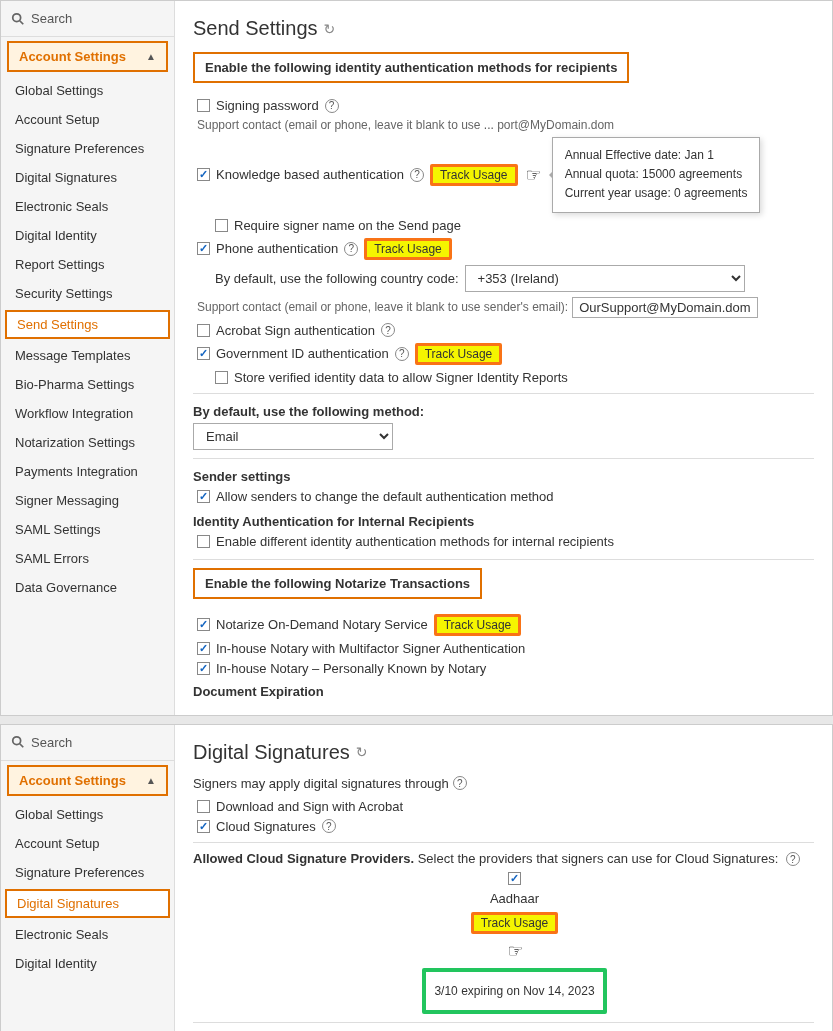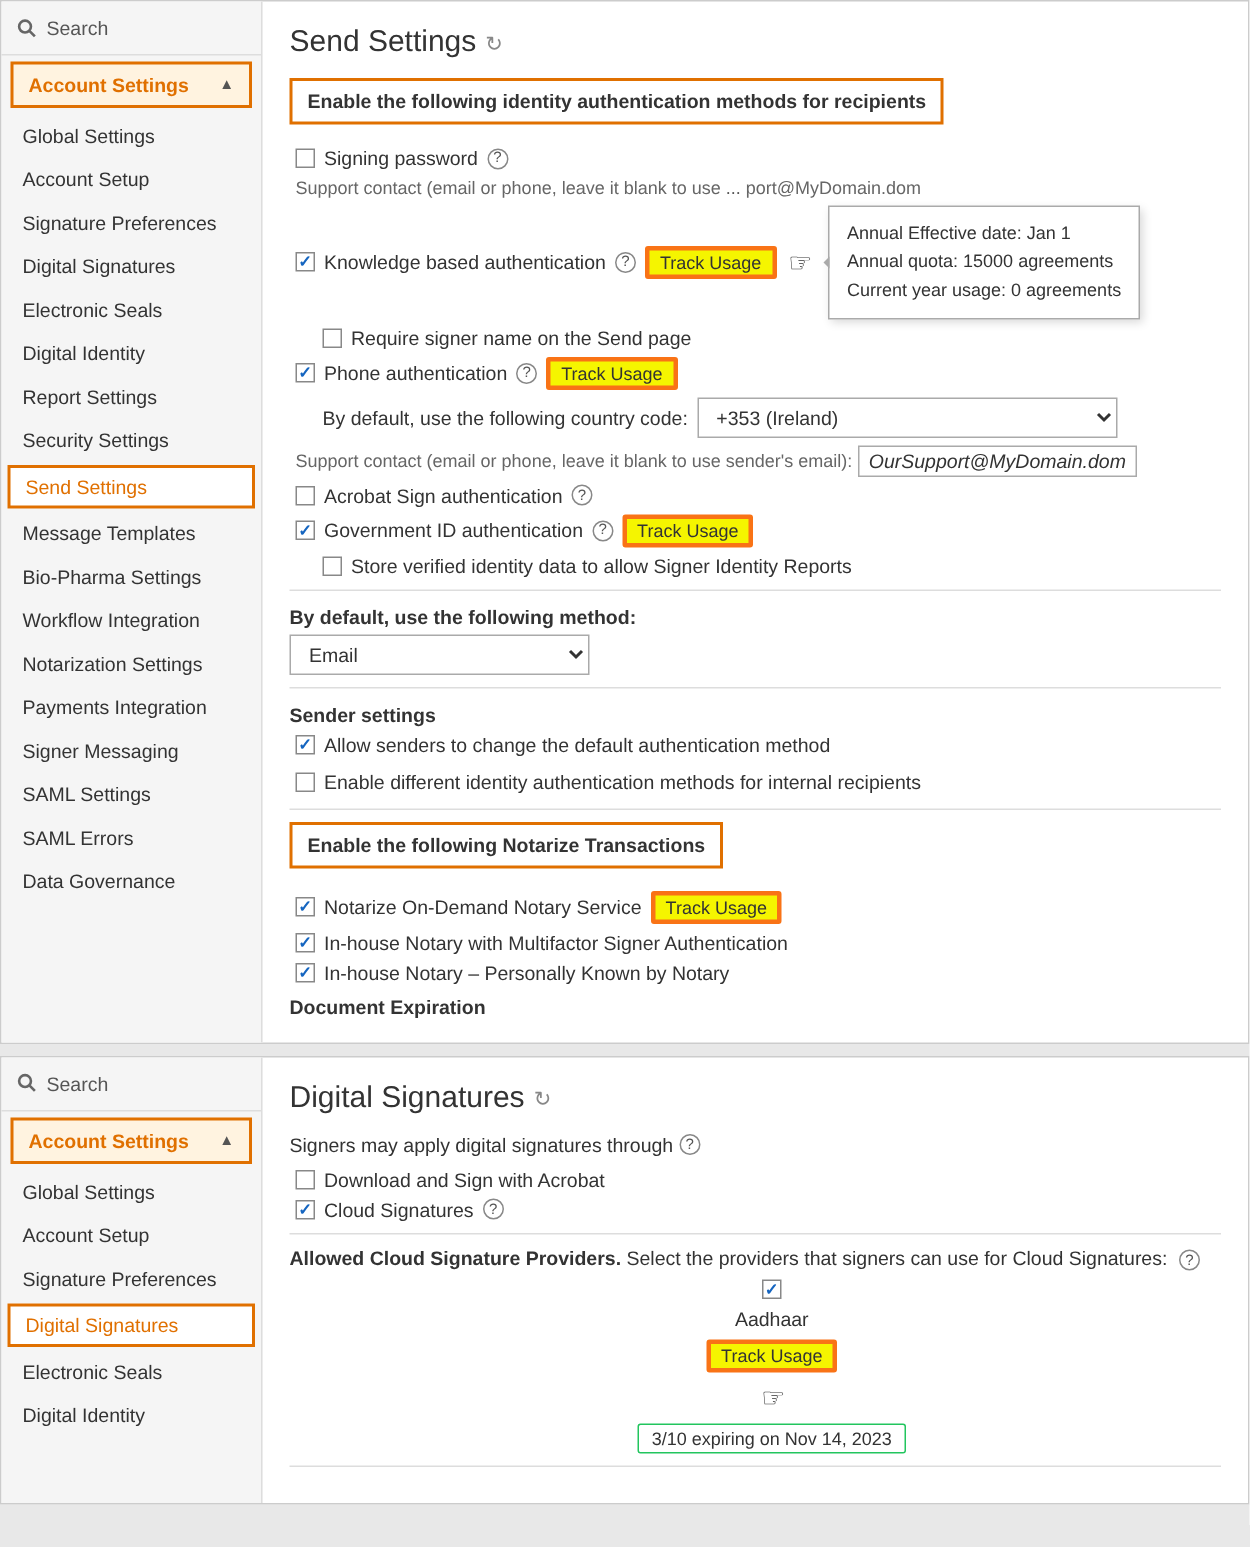--- a/index.html
+++ b/index.html
@@ -56,21 +56,21 @@
     .doc-expiry { font-weight: bold; font-size: 13px; margin-top: 8px; }
 
     
     .digital-sig-main { }
 
     .sig-subtitle { font-size: 13px; margin-bottom: 8px; display: flex; align-items: center; gap: 4px; }
     .allowed-cloud { font-size: 13px; margin-bottom: 6px; }
     .allowed-cloud strong { font-weight: bold; }
 
     .aadhaar-row { display: flex; align-items: center; gap: 6px; margin: 4px 0; padding-left: 22px; flex-direction: column; }
-    .expiry-badge { background: #fff; border: 1px solid #22c55e; padding: 2px 8px; font-size: 12px; color: #333; border-radius: 2px; }
+    .expiry-badge { background: #fff; border: 4px solid #22c55e; padding: 12px 8px; font-size: 12px; color: #333; border-radius: 2px; }
 
     .preferred-provider { margin: 10px 0; }
     .preferred-provider .label { font-size: 13px; margin-bottom: 4px; }
     .preferred-provider .label strong { font-weight: bold; }
 
     .chevron { font-size: 10px; color: #555; }
 
     .info-icon { display: inline-flex; align-items: center; justify-content: center; width: 14px; height: 14px; border: 1px solid #888; border-radius: 50%; font-size: 10px; color: #555; cursor: help; flex-shrink: 0; }
   </style>
 </head>
@@ -168,21 +168,21 @@
     <div class="row indent">
       <span>By default, use the following country code:</span>
       <select class="medium">
         <option>+353 (Ireland)</option>
       </select>
     </div>
 
     
     <div class="row" style="flex-wrap:wrap; gap:4px;">
       <span style="color:#666;font-size:12px;">Support contact (email or phone, leave it blank to use sender's email):</span>
-      <span class="email-val" style="background:#fff;border:1px solid #aaa;padding:2px 6px;font-size:13px;font-style:italic;">OurSupport@MyDomain.dom</span>
+      <span class="email-val" style="background:#fff;border:1px solid #aaa;padding:2px 6px;font-size:13px;">OurSupport@MyDomain.dom</span>
     </div>
 
     
     <div class="row">
       <div class="checkbox-custom"></div>
       <span>Acrobat Sign authentication</span>
       <span class="info-icon">?</span>
     </div>
 
     
@@ -217,20 +217,21 @@
     <div class="sender-settings">
       <div class="label">Sender settings</div>
       <div class="row">
         <div class="checkbox-custom checked"></div>
         <span>Allow senders to change the default authentication method</span>
       </div>
     </div>
 
     
     <div class="identity-auth">
+      <div class="label">Identity Authentication for Internal Recipients</div>
       <div class="row">
         <div class="checkbox-custom"></div>
         <span>Enable different identity authentication methods for internal recipients</span>
       </div>
     </div>
 
     <hr class="divider">
 
     
     <div class="section-box">

